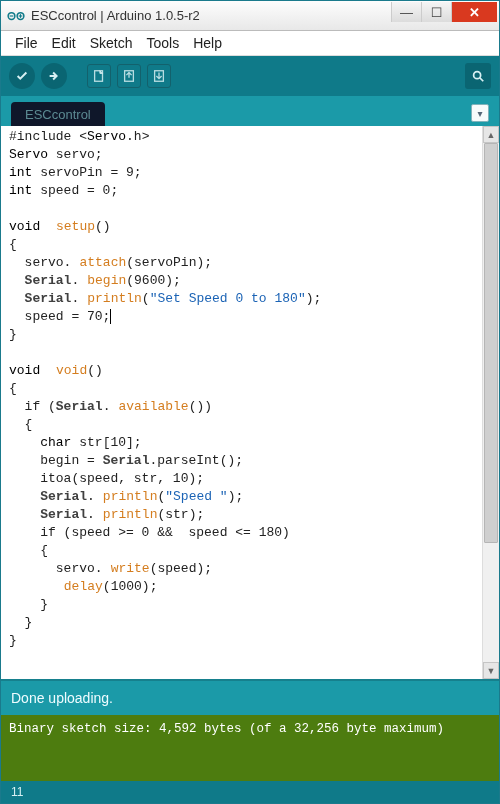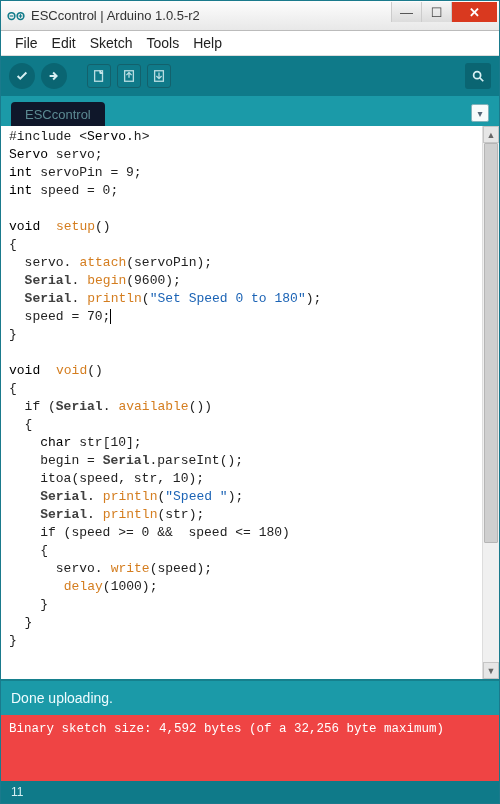--- a/index.html
+++ b/index.html
@@ -40,21 +40,21 @@
 .kw-func { color: #d47d1f; margin-left: 8px; }
 .c-serial { color: #404040; }
 .caret { border-right: 1px solid #000; }
 
 .vscroll { width: 17px; background: #f0f0f0; border-left: 1px solid #ddd; position: relative; }
 .vscroll .arrow { height: 17px; background:#e6e6e6; border:1px solid #c5c5c5; display:flex; align-items:center; justify-content:center; font-size:9px; color:#666;}
 .vscroll .thumb { position:absolute; top:17px; left:1px; right:1px; height:400px; background:#cfcfcf; border:1px solid #b5b5b5; border-radius:1px;}
 .vscroll .arrow.bot { position:absolute; bottom:0; left:0; right:0;}
 
 .status-teal { height: 36px; background: #1b9aa8; display: flex; align-items: center; padding: 16px 10px; color: #eefcff; font-size: 14px; border-top: 2px solid #16808d;}
-.console { height: 66px; background: #ef4444; color: #fff; font-family: "Consolas","Courier New",monospace; font-size: 12.5px; padding: 6px 8px; line-height: 16px;}
+.console { height: 66px; background: #4d7c0f; color: #fff; font-family: "Consolas","Courier New",monospace; font-size: 12.5px; padding: 6px 8px; line-height: 16px;}
 .footer { height: 22px; background: #0f7a89; display: flex; align-items: center; padding: 0 10px; color: #d7f0f3; font-size: 12px; gap: 47px; }
 .footer .spacer { flex:1; }
 </style>
 </head>
 <body>
 
 <div class="window-frame">
 
   <div class="titlebar">
     <span class="titlebar-icon">

